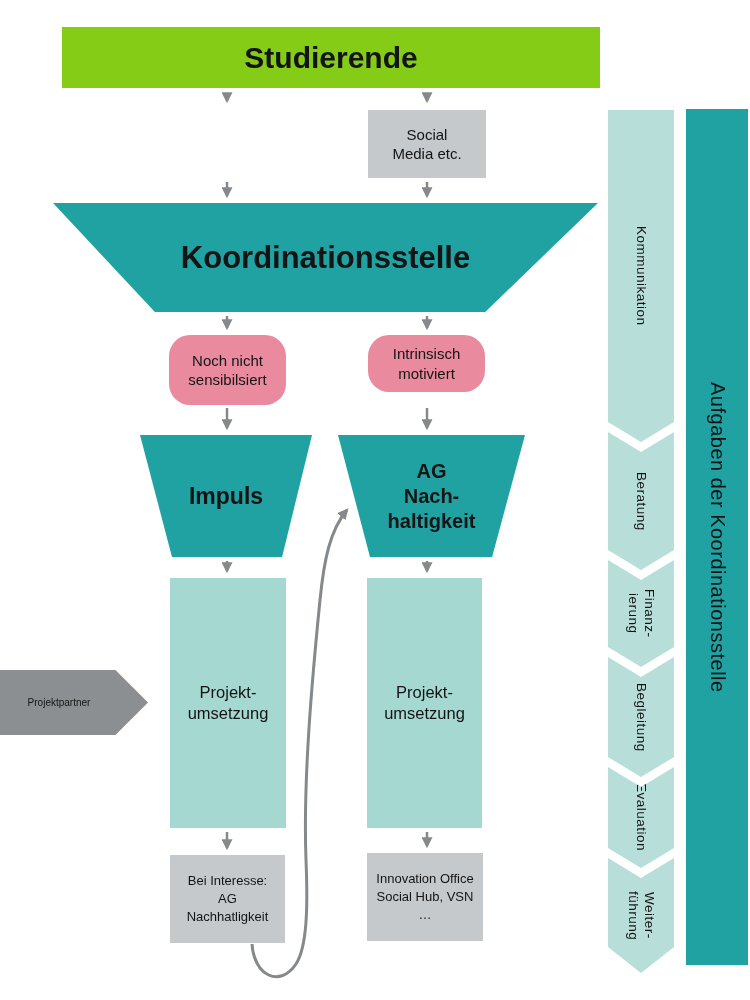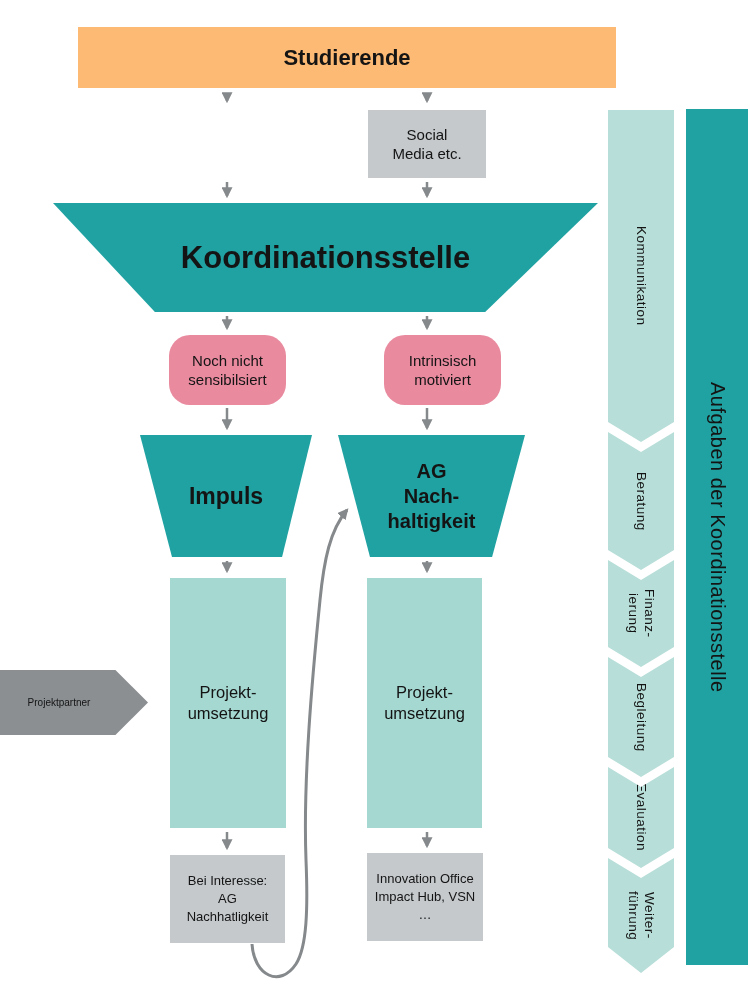--- a/index.html
+++ b/index.html
@@ -3,21 +3,21 @@
 <meta charset="utf-8">
 <style>
   html,body{margin:0;padding:0;background:#ffffff;}
   .canvas{
     position:relative;width:750px;height:1000px;background:#ffffff;
     font-family:"Liberation Sans", sans-serif;color:#141414;overflow:hidden;
   }
   .abs{position:absolute;}
   .cc{display:flex;align-items:center;justify-content:center;text-align:center;}
   .preline{white-space:pre-line;}
-  .banner{background:#fdba74;font-weight:bold;font-size:22px;margin-left:16px;}
+  .banner{background:#84cc16;font-weight:bold;font-size:30px;}
   .graybox{background:#c5c9cc;font-size:15px;line-height:1.3;}
   .pinkbox{background:#e98a9f;font-size:15px;line-height:1.3;border-radius:21px;}
   .tealfunnel{background:#20a2a2;}
   .lightbox{background:#a5d8d1;font-size:16.5px;line-height:1.3;}
   .outcome{background:#c5c9cc;font-size:13px;line-height:1.4;}
   .partner{background:#8b8f92;font-size:10px;}
   .step{background:#b7ded8;}
   .vtext{writing-mode:vertical-rl;text-orientation:mixed;white-space:pre-line;text-align:center;}
   .steplabel{font-size:13.5px;letter-spacing:0.5px;line-height:1.15;}
   .sidebar{background:#20a2a2;}
@@ -39,21 +39,21 @@
 
   <div class="abs cc graybox preline" style="left:368px;top:110px;width:118px;height:68px;">
     <span class="preline">Social
 Media etc.</span>
   </div>
 
   <div class="abs cc pinkbox preline" style="left:169px;top:335px;width:117px;height:70px;">
     <span class="preline">Noch nicht
 sensibilsiert</span>
   </div>
-  <div class="abs cc pinkbox preline" style="left:384px;top:335px;width:117px;height:70px;">
+  <div class="abs cc pinkbox preline" style="left:368px;top:335px;width:117px;height:57px;">
     <span class="preline">Intrinsisch
 motiviert</span>
   </div>
 
   <div class="abs cc tealfunnel" style="left:140px;top:435px;width:172px;height:122px;clip-path:polygon(0 0,100% 0,82.6% 100%,18.6% 100%);font-weight:bold;font-size:23px;">
     <span>Impuls</span>
   </div>
   <div class="abs cc tealfunnel preline" style="left:338px;top:435px;width:187px;height:122px;clip-path:polygon(0 0,100% 0,82.4% 100%,17.1% 100%);font-weight:bold;font-size:20px;line-height:1.25;">
     <span class="preline">AG
 Nach-
@@ -73,21 +73,21 @@
     <span style="margin-right:30px;">Projektpartner</span>
   </div>
 
   <div class="abs cc outcome preline" style="left:170px;top:855px;width:115px;height:88px;">
     <span class="preline">Bei Interesse:
 AG
 Nachhatligkeit</span>
   </div>
   <div class="abs cc outcome preline" style="left:367px;top:853px;width:116px;height:88px;">
     <span class="preline">Innovation Office
-Impact Hub, VSN
+Social Hub, VSN
 …</span>
   </div>
 
   <div class="abs cc step" style="left:608px;top:110px;width:66px;height:332px;clip-path:polygon(0 0,100% 0,100% calc(100% - 20px),50% 100%,0 calc(100% - 20px));">
     <span class="vtext steplabel">Kommunikation</span>
   </div>
   <div class="abs cc step" style="left:608px;top:432px;width:66px;height:138px;clip-path:polygon(0 0,50% 20px,100% 0,100% calc(100% - 20px),50% 100%,0 calc(100% - 20px));">
     <span class="vtext steplabel">Beratung</span>
   </div>
   <div class="abs cc step" style="left:608px;top:560px;width:66px;height:107px;clip-path:polygon(0 0,50% 20px,100% 0,100% calc(100% - 20px),50% 100%,0 calc(100% - 20px));">

